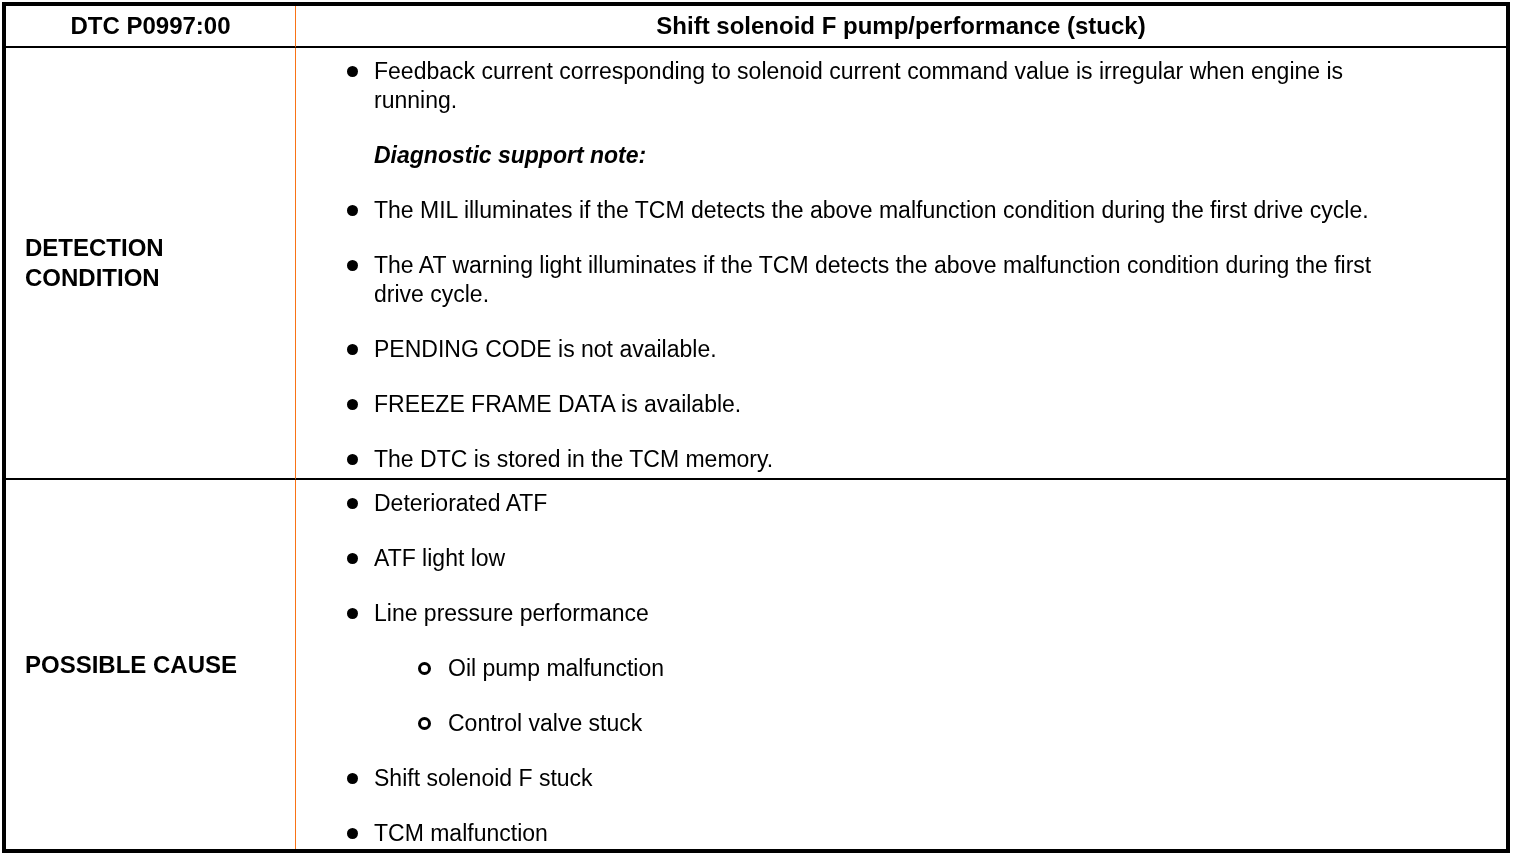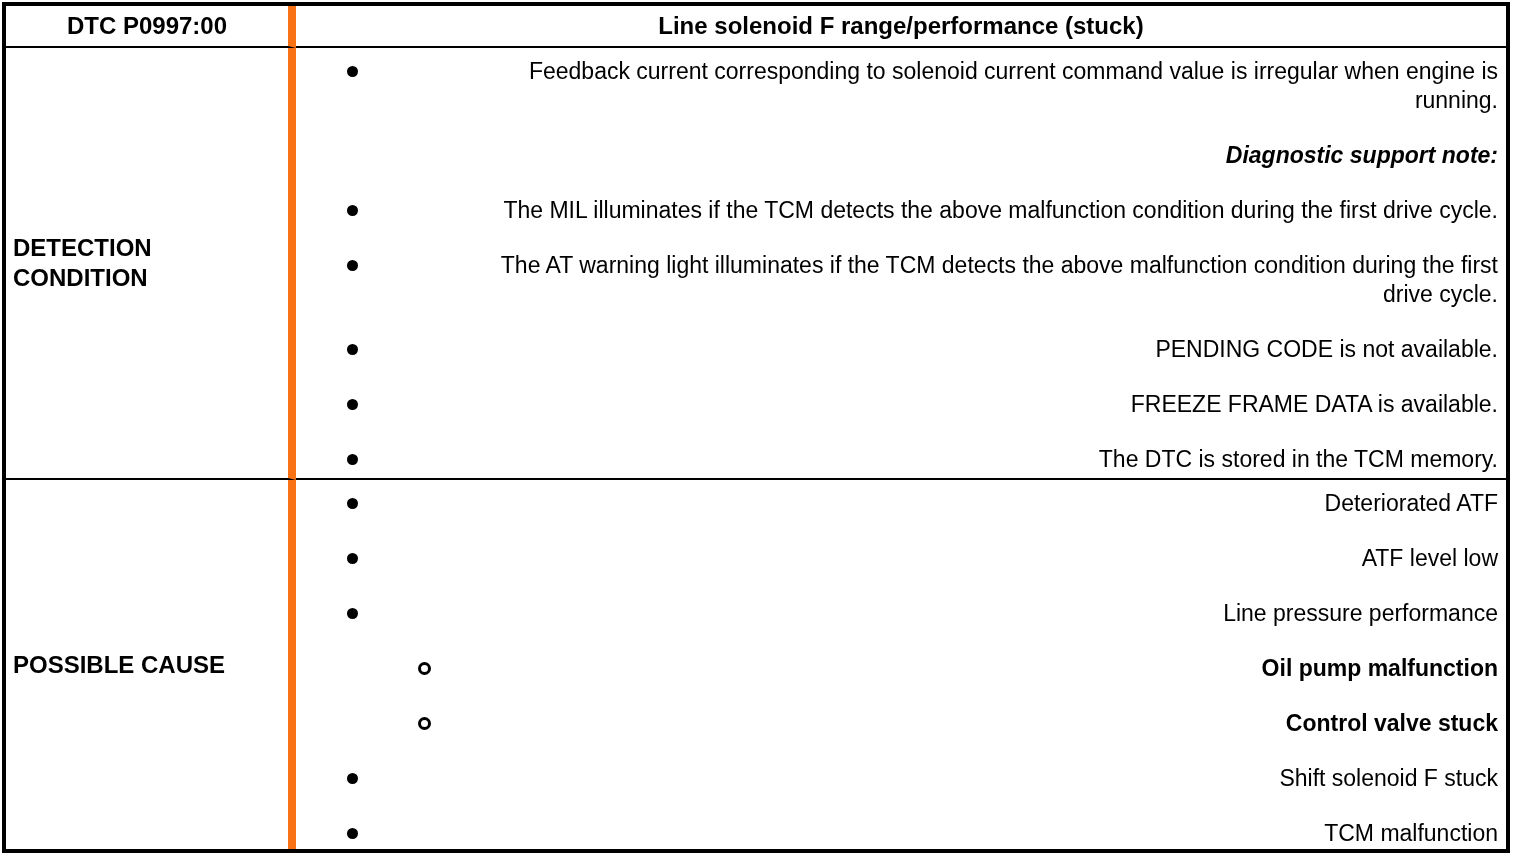--- a/index.html
+++ b/index.html
@@ -29,70 +29,68 @@
     background: #ffffff;
     display: grid;
     grid-template-columns: 290px 1fr;
     grid-template-rows: 42px 432px 1fr;
   }
   .cell {
     box-sizing: border-box;
     overflow: hidden;
   }
   .col1 {
-    border-right: 8px solid #f97316;
+    border-right: 1px solid #f97316;
   }
   .rb {
     border-bottom: 2px solid #000000;
   }
   .header-cell {
     display: flex;
     align-items: center;
     justify-content: center;
     font-weight: bold;
     font-size: 24px;
     line-height: 28px;
   }
   .label-cell {
     display: flex;
     align-items: center;
     font-weight: bold;
     font-size: 24px;
     line-height: 30px;
-    padding-left: 7px;
+    padding-left: 19px;
   }
   .label-cell .t {
     white-space: pre-line;
   }
   .content-cell {
     padding: 9px 8px 0 0;
   }
   .li {
     position: relative;
     padding-left: 78px;
     margin-bottom: 26px;
     font-size: 23px;
     line-height: 29px;
-    text-align: right;
   }
   .li .t {
     white-space: pre-line;
   }
   .b {
     position: absolute;
     left: 51px;
     top: 9px;
     width: 11px;
     height: 11px;
     background: #000000;
     border-radius: 50%;
   }
   .li.sub {
     padding-left: 152px;
-    font-weight: bold;
   }
   .li.sub .b {
     left: 122px;
     top: 8px;
     width: 7px;
     height: 7px;
     background: #ffffff;
     border: 3px solid #000000;
   }
   .li.note .t {
@@ -103,21 +101,21 @@
 </head>
 <body>
 
 <div class="page">
   <div class="dtc-table">
 
     <div class="cell col1 rb header-cell">
       <span class="t">DTC P0997:00</span>
     </div>
     <div class="cell rb header-cell">
-      <span class="t">Line solenoid F range/performance (stuck)</span>
+      <span class="t">Shift solenoid F pump/performance (stuck)</span>
     </div>
 
     <div class="cell col1 rb label-cell">
       <span class="t">DETECTION
 CONDITION</span>
     </div>
     <div class="cell rb content-cell">
       <div class="li">
         <span class="b"></span>
         <span class="t">Feedback current corresponding to solenoid current command value is irregular when engine is
@@ -152,21 +150,21 @@
     <div class="cell col1 label-cell">
       <span class="t">POSSIBLE CAUSE</span>
     </div>
     <div class="cell content-cell">
       <div class="li">
         <span class="b"></span>
         <span class="t">Deteriorated ATF</span>
       </div>
       <div class="li">
         <span class="b"></span>
-        <span class="t">ATF level low</span>
+        <span class="t">ATF light low</span>
       </div>
       <div class="li">
         <span class="b"></span>
         <span class="t">Line pressure performance</span>
       </div>
       <div class="li sub">
         <span class="b"></span>
         <span class="t">Oil pump malfunction</span>
       </div>
       <div class="li sub">

